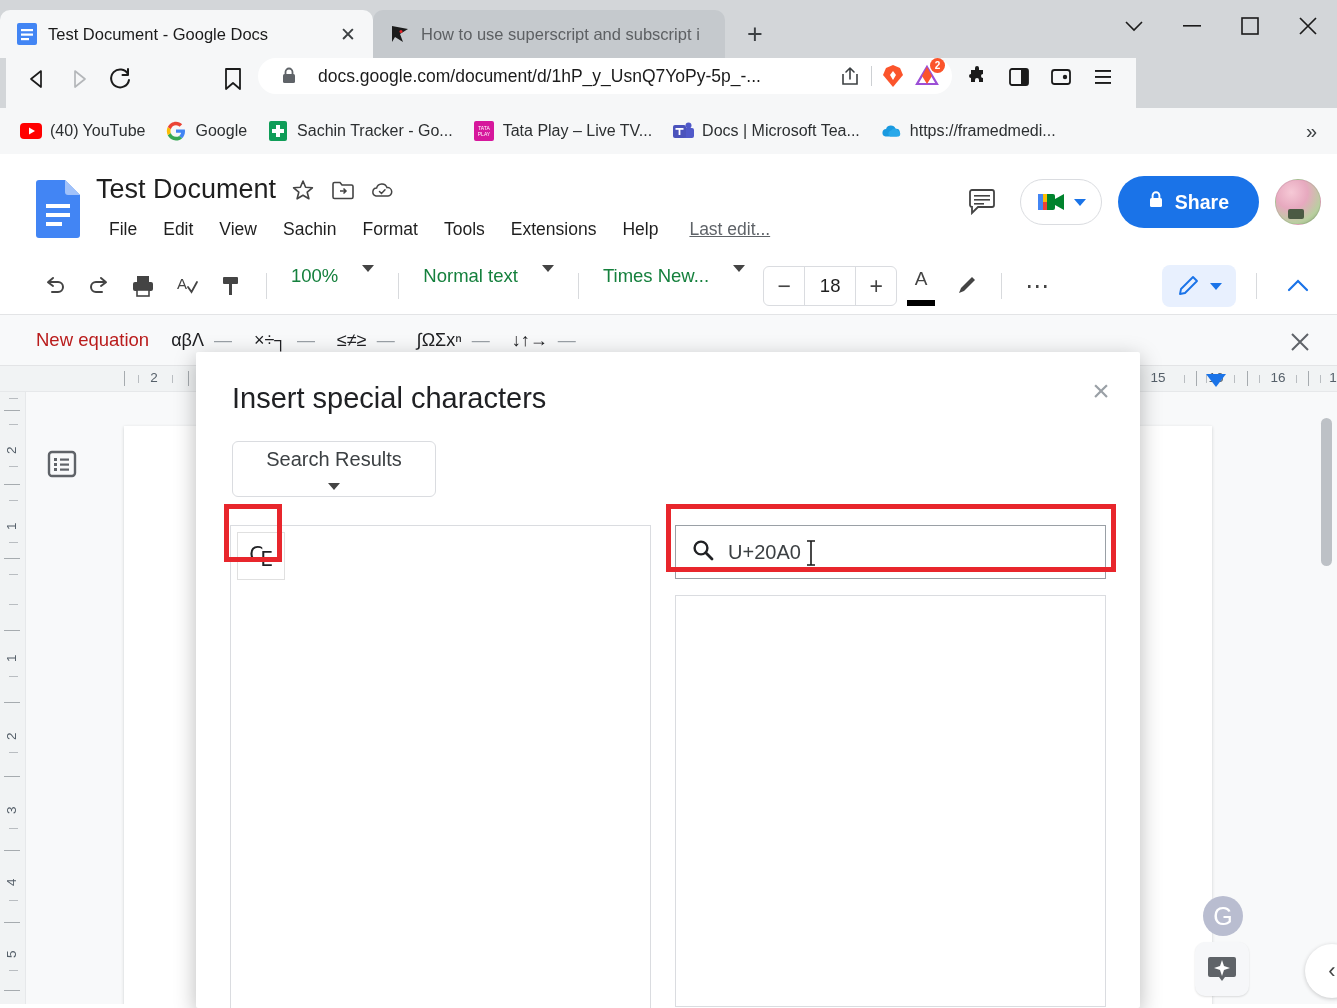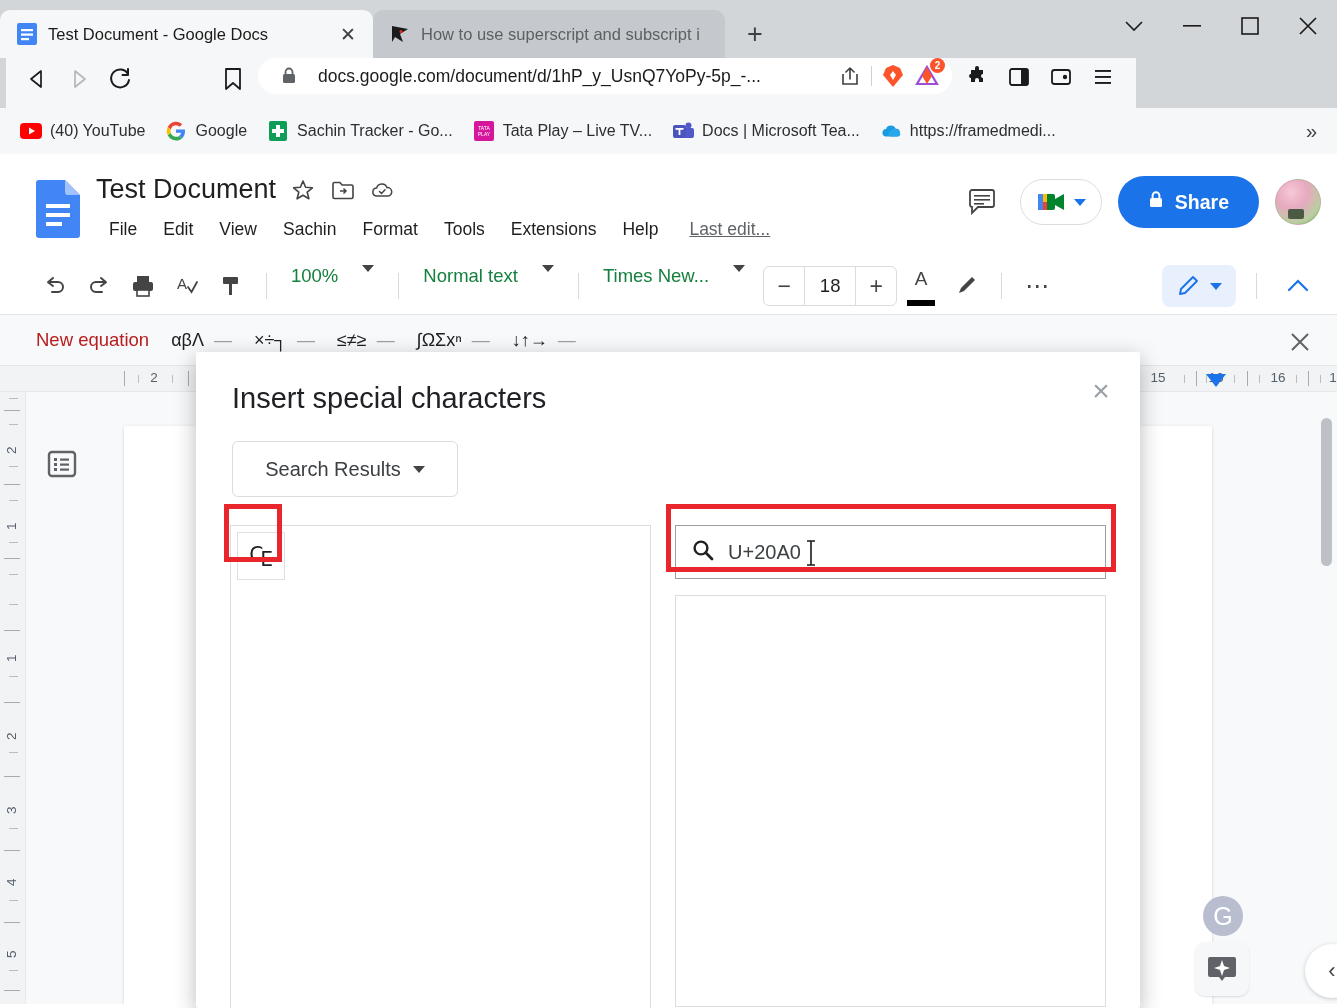--- a/index.html
+++ b/index.html
@@ -197,24 +197,24 @@
     position: absolute; left: 196px; top: 352px; width: 944px; height: 656px;
     background: #fff; box-shadow: 0 6px 22px rgba(0,0,0,.28); border-radius: 2px;
   }
   .modal-close {
     position: absolute; right: 20px; top: 20px; width: 38px; height: 38px;
     display: flex; align-items: center; justify-content: center;
     color: #9aa0a6; font-size: 30px; font-weight: 300; line-height: 1;
   }
   .modal-title { font-size: 29px; color: #202124; padding: 30px 0 0 36px; }
   .category-select {
-    margin: 26px 0 0 36px; width: 226px; height: 56px;
+    margin: 26px 0 0 36px; width: 204px; height: 56px;
     border: 1px solid #dadce0; border-radius: 6px;
     display: flex; align-items: center; justify-content: center; gap: 12px;
-    font-size: 20px; color: #3c4043;
+    font-size: 20px; color: #3c4043; flex-direction: column;
   }
   .modal-body { display: flex; gap: 24px; padding: 28px 34px 0 34px; }
   .results-panel {
     width: 424px; height: 486px; border: 1px solid #dadce0; background: #fff;
     padding: 6px; position: relative;
   }
   .glyph-cell {
     width: 48px; height: 48px; border: 1px solid #e0e0e0;
     display: flex; align-items: center; justify-content: center;
     font-size: 27px; color: #202124; font-family: "DejaVu Sans", sans-serif;

